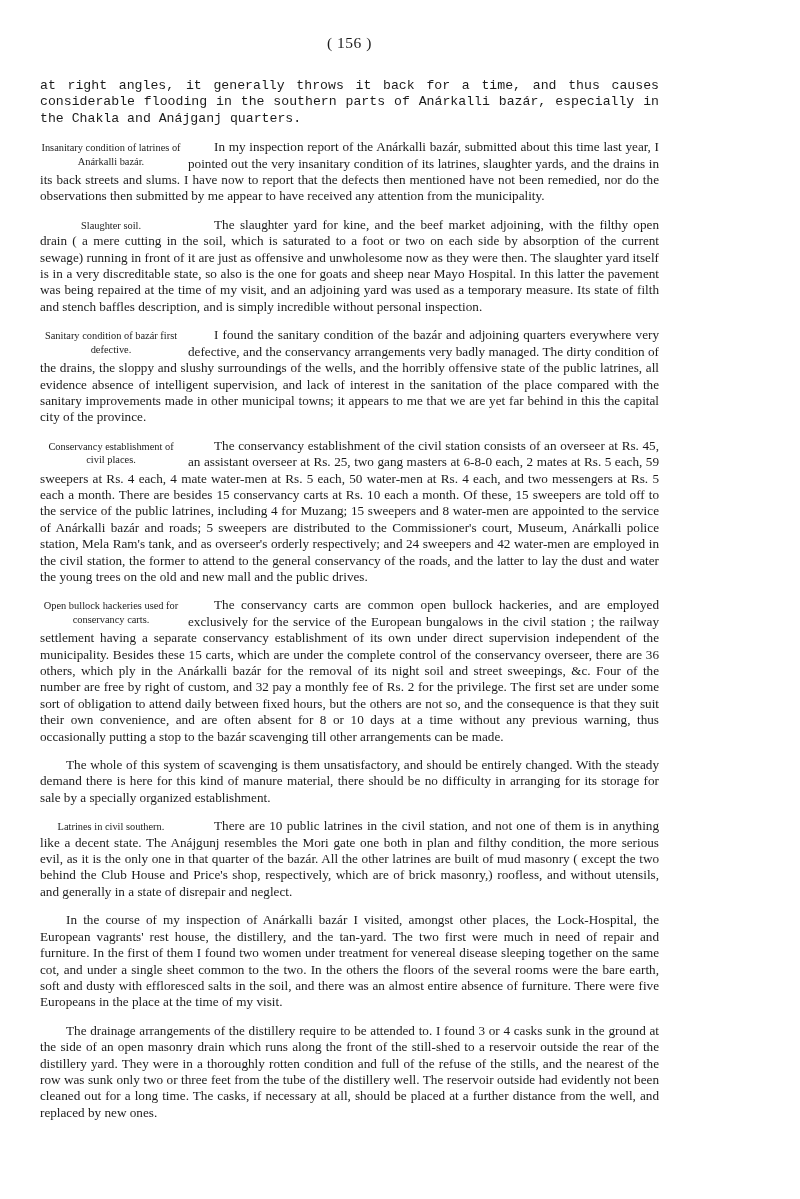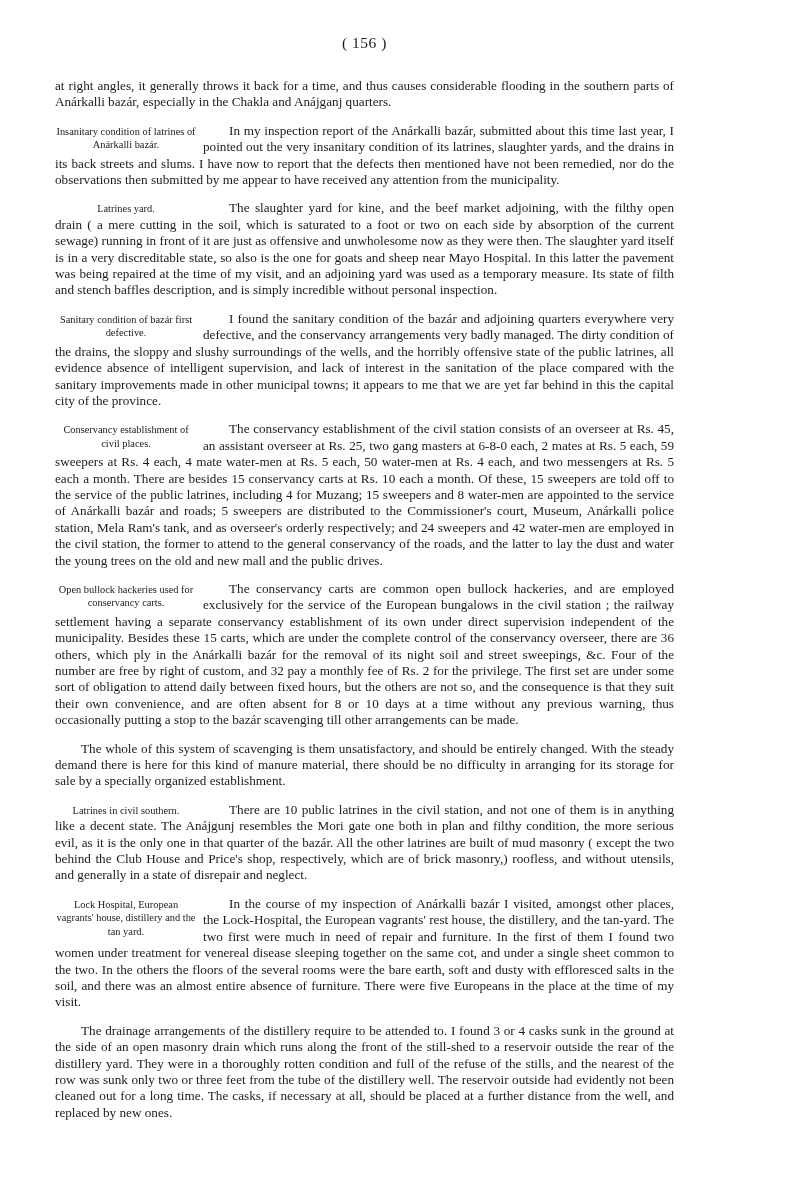--- a/index.html
+++ b/index.html
@@ -12,21 +12,20 @@
     min-height: 1199px;
     font-family: "Liberation Serif", serif;
     color: #1b1b1b;
   }
   .page {
     width: 699px;
     min-height: 1199px;
     box-sizing: border-box;
     padding: 34px 40px 20px 40px;
     position: relative;
-    margin-left: 15px;
   }
   .page-number {
     text-align: center;
     font-size: 15.5px;
     letter-spacing: 0.5px;
     margin-bottom: 26px;
   }
   .block {
     position: relative;
     margin-bottom: 12px;
@@ -51,40 +50,40 @@
   .note-indent-1 { margin-top: 16px; }
   .note-indent-2 { margin-top: 16.4px; }
   .clearfix::after {
     content: "";
     display: block;
     clear: both;
   }
   .indent {
     text-indent: 26px;
   }
-  .no-indent { text-indent: 0; }
+  .no-indent { text-indent: 0; font-family: Liberation Mono, monospace; }
 </style>
 </head>
 <body>
 
 <div class="page">
 
   <div class="page-number">( 156 )</div>
 
   <div class="block">
     <div class="body-text no-indent">at right angles, it generally throws it back for a time, and thus causes considerable flooding in the southern parts of Anárkalli bazár, especially in the Chakla and Anájganj quarters.</div>
   </div>
 
   <div class="block with-note clearfix">
     <div class="note note-indent-1">Insanitary condition of latrines of Anárkalli bazár.</div>
     <div class="body-text indent">In my inspection report of the Anárkalli bazár, submitted about this time last year, I pointed out the very insanitary condition of its latrines, slaughter yards, and the drains in its back streets and slums. I have now to report that the defects then mentioned have not been remedied, nor do the observations then submitted by me appear to have received any attention from the municipality.</div>
   </div>
 
   <div class="block with-note clearfix">
-    <div class="note note-indent-2">Latrines yard.</div>
+    <div class="note note-indent-2">Slaughter soil.</div>
     <div class="body-text indent">The slaughter yard for kine, and the beef market adjoining, with the filthy open drain ( a mere cutting in the soil, which is saturated to a foot or two on each side by absorption of the current sewage) running in front of it are just as offensive and unwholesome now as they were then. The slaughter yard itself is in a very discreditable state, so also is the one for goats and sheep near Mayo Hospital. In this latter the pavement was being repaired at the time of my visit, and an adjoining yard was used as a temporary measure. Its state of filth and stench baffles description, and is simply incredible without personal inspection.</div>
   </div>
 
   <div class="block with-note clearfix">
     <div class="note note-indent-1">Sanitary condition of bazár first defective.</div>
     <div class="body-text indent">I found the sanitary condition of the bazár and adjoining quarters everywhere very defective, and the conservancy arrangements very badly managed. The dirty condition of the drains, the sloppy and slushy surroundings of the wells, and the horribly offensive state of the public latrines, all evidence absence of intelligent supervision, and lack of interest in the sanitation of the place compared with the sanitary improvements made in other municipal towns; it appears to me that we are yet far behind in this the capital city of the province.</div>
   </div>
 
   <div class="block with-note clearfix">
     <div class="note note-indent-1">Conservancy establishment of civil places.</div>
@@ -99,21 +98,20 @@
   <div class="block">
     <div class="body-text indent">The whole of this system of scavenging is them unsatisfactory, and should be entirely changed. With the steady demand there is here for this kind of manure material, there should be no difficulty in arranging for its storage for sale by a specially organized establishment.</div>
   </div>
 
   <div class="block with-note clearfix">
     <div class="note note-indent-2">Latrines in civil southern.</div>
     <div class="body-text indent">There are 10 public latrines in the civil station, and not one of them is in anything like a decent state. The Anájgunj resembles the Mori gate one both in plan and filthy condition, the more serious evil, as it is the only one in that quarter of the bazár. All the other latrines are built of mud masonry ( except the two behind the Club House and Price's shop, respectively, which are of brick masonry,) roofless, and without utensils, and generally in a state of disrepair and neglect.</div>
   </div>
 
   <div class="block with-note clearfix">
-    <div class="note note-indent-2">Lock Hospital, European vagrants' house, distillery and the tan yard.</div>
     <div class="body-text indent">In the course of my inspection of Anárkalli bazár I visited, amongst other places, the Lock-Hospital, the European vagrants' rest house, the distillery, and the tan-yard. The two first were much in need of repair and furniture. In the first of them I found two women under treatment for venereal disease sleeping together on the same cot, and under a single sheet common to the two. In the others the floors of the several rooms were the bare earth, soft and dusty with effloresced salts in the soil, and there was an almost entire absence of furniture. There were five Europeans in the place at the time of my visit.</div>
   </div>
 
   <div class="block">
     <div class="body-text indent">The drainage arrangements of the distillery require to be attended to. I found 3 or 4 casks sunk in the ground at the side of an open masonry drain which runs along the front of the still-shed to a reservoir outside the rear of the distillery yard. They were in a thoroughly rotten condition and full of the refuse of the stills, and the nearest of the row was sunk only two or three feet from the tube of the distillery well. The reservoir outside had evidently not been cleaned out for a long time. The casks, if necessary at all, should be placed at a further distance from the well, and replaced by new ones.</div>
   </div>
 
 </div>
 
 </body></html>

